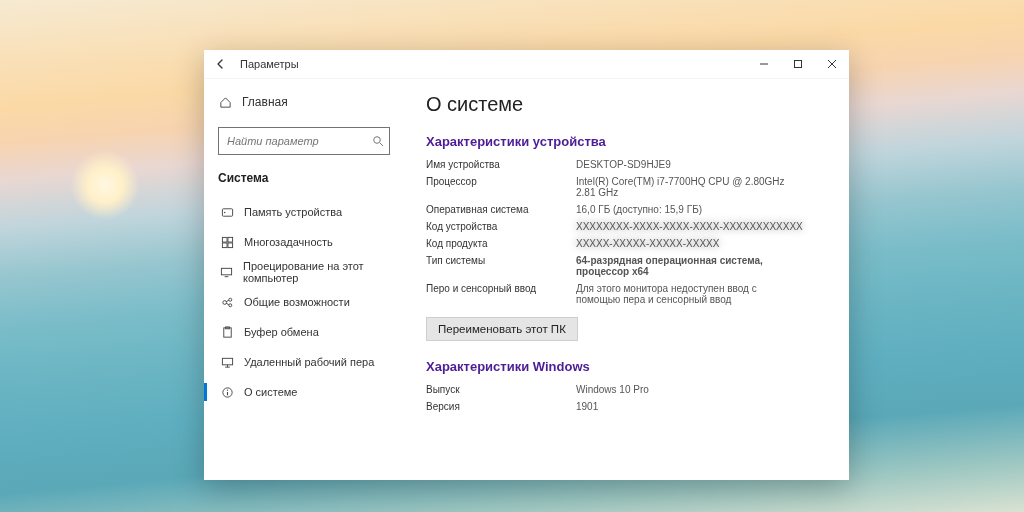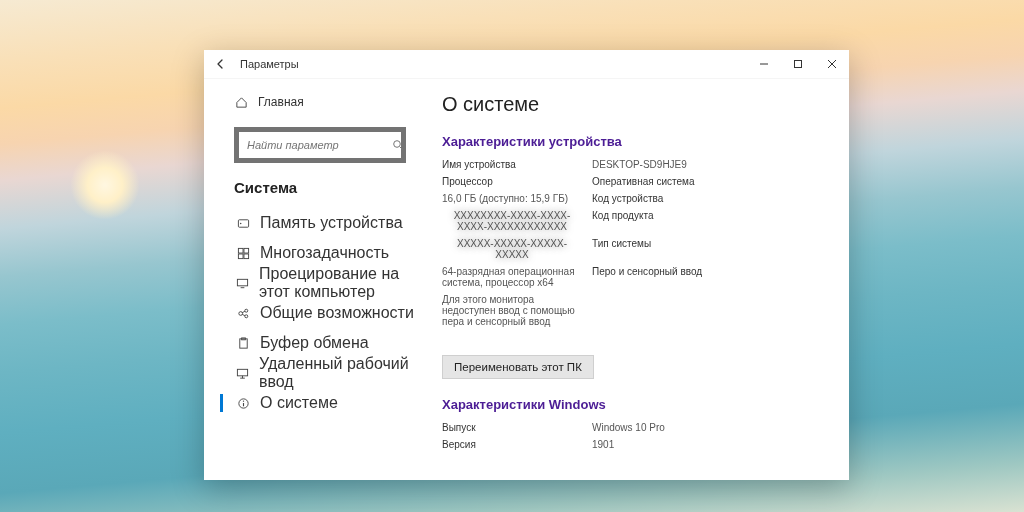--- a/index.html
+++ b/index.html
@@ -14,40 +14,40 @@
   .sun{position:absolute;left:70px;top:150px;width:70px;height:70px;border-radius:50%;
        background:radial-gradient(circle,#fff7e1 0%,#fff0c8 35%,rgba(255,240,200,0) 70%);}
   .window{position:absolute;left:204px;top:50px;width:645px;height:430px;background:#ffffff;
           box-shadow:0 8px 30px rgba(0,0,0,.25);display:flex;flex-direction:column;}
   .titlebar{height:28px;display:flex;align-items:center;border-bottom:1px solid rgba(0,0,0,.04);}
   .tb-left{display:flex;align-items:center;gap:12px;padding-left:10px;}
   .tb-back{width:14px;height:14px;display:flex;align-items:center;justify-content:center;color:#333;}
   .tb-title{font-size:11px;color:#333;}
   .tb-spacer{flex:1;}
   .tb-btn{width:34px;height:28px;display:flex;align-items:center;justify-content:center;color:#333;}
-  .body{flex:1;display:flex;min-height:0;padding-left:16px;}
+  .body{flex:1;display:flex;min-height:0;}
   .sidebar{width:200px;padding:10px 0 0 14px;box-sizing:border-box;display:flex;flex-direction:column;gap:4px;}
   .home-row{display:flex;align-items:center;gap:10px;height:26px;color:#333;}
   .home-row .ico{width:14px;display:flex;justify-content:center;}
-  .search{margin:8px 14px 10px 0;height:26px;border:5px solid #737373;background:#fff;display:flex;align-items:center;padding:0 6px;}
+  .search{margin:8px 14px 10px 0;height:26px;border:1px solid #737373;background:#fff;display:flex;align-items:center;padding:0 6px;}
   .search input{flex:1;border:none;outline:none;font-size:11px;background:transparent;font-style:italic;color:#777;}
   .search .sico{color:#666;}
-  .section-label{font-size:15px;font-weight:600;color:#222;margin:2px 0 8px 0;}
+  .section-label{font-size:12px;font-weight:600;color:#222;margin:2px 0 8px 0;}
   .nav{display:flex;flex-direction:column;}
-  .nav-item{display:flex;align-items:center;gap:10px;height:30px;padding-left:2px;color:#333;font-size:16px;cursor:default;position:relative;}
+  .nav-item{display:flex;align-items:center;gap:10px;height:30px;padding-left:2px;color:#333;font-size:11px;cursor:default;position:relative;}
   .nav-item .ico{width:14px;display:flex;justify-content:center;color:#444;}
   .nav-item.selected::before{content:"";position:absolute;left:-14px;top:6px;bottom:6px;width:3px;background:#0078d4;}
   .content{flex:1;padding:14px 20px 0 22px;overflow:hidden;}
   h1{font-size:20px;font-weight:400;margin:0 0 18px 0;color:#222;}
   h2{font-size:13px;font-weight:600;margin:0 0 10px 0;color:#4c1d95;}
   .spec-table{display:grid;grid-template-columns:140px 1fr;row-gap:6px;column-gap:10px;font-size:10px;color:#444;}
   .spec-table .k{color:#333;}
   .spec-table .v{color:#555;}
-  .blur{color:transparent;text-shadow:0 0 7px rgba(120,120,120,.9);user-select:none;text-align:center;}
-  .rename-btn{display:inline-block;margin:28px 0 18px 0;padding:5px 11px;background:#e5e5e5;border:1px solid #cfcfcf;font-size:11.5px;color:#222;}
+  .blur{color:transparent;text-shadow:0 0 7px rgba(120,120,120,.9);user-select:none;}
+  .rename-btn{display:inline-block;margin:12px 0 18px 0;padding:5px 11px;background:#e5e5e5;border:1px solid #cfcfcf;font-size:11.5px;color:#222;}
   svg{display:block;}
 </style>
 </head>
 <body>
 
 <div class="desktop">
   <div class="sun"></div>
 
   <div class="window">
 
@@ -151,21 +151,21 @@
               </span>
             <span>Буфер обмена</span>
           </div>
           <div class="nav-item">
             <span class="ico">
                 <svg width="13" height="13" viewBox="0 0 14 14">
                   <rect x="1.5" y="2.5" width="11" height="7" stroke="#444" fill="none"></rect>
                   <path d="M7 9.5 V12 M4.5 12 H9.5" stroke="#444"></path>
                 </svg>
               </span>
-            <span>Удаленный рабочий ввод</span>
+            <span>Удаленный рабочий пера</span>
           </div>
           <div class="nav-item selected">
             <span class="ico">
                 <svg width="13" height="13" viewBox="0 0 14 14">
                   <circle cx="7" cy="7" r="5" stroke="#444" fill="none"></circle>
                   <circle cx="7" cy="4.5" r=".7" fill="#444"></circle>
                   <path d="M7 6.5 V10" stroke="#444" stroke-width="1.2"></path>
                 </svg>
               </span>
             <span>О системе</span>
@@ -175,32 +175,33 @@
 
       <div class="content">
         <h1>О системе</h1>
 
         <h2>Характеристики устройства</h2>
         <div class="spec-table">
           <div class="k">Имя устройства</div>
           <div class="v">DESKTOP-SD9HJE9</div>
 
           <div class="k">Процессор</div>
+          <div class="v" style="max-width:220px;">Intel(R) Core(TM) i7-7700HQ CPU @ 2.80GHz   2.81 GHz</div>
 
           <div class="k">Оперативная система</div>
           <div class="v">16,0 ГБ (доступно: 15,9 ГБ)</div>
 
           <div class="k">Код устройства</div>
           <div class="v blur">XXXXXXXX-XXXX-XXXX-XXXX-XXXXXXXXXXXX</div>
 
           <div class="k">Код продукта</div>
           <div class="v blur">XXXXX-XXXXX-XXXXX-XXXXX</div>
 
           <div class="k">Тип системы</div>
-          <div class="v" style="max-width:200px;">64-разрядная операционная система, процессор x64</div>
+          <div class="v" style="max-width:200px;font-weight:bold;">64-разрядная операционная система, процессор x64</div>
 
           <div class="k">Перо и сенсорный ввод</div>
           <div class="v" style="max-width:220px;">Для этого монитора недоступен ввод с помощью пера и сенсорный ввод</div>
         </div>
 
         <div class="rename-btn">Переименовать этот ПК</div>
 
         <h2>Характеристики Windows</h2>
         <div class="spec-table">
           <div class="k">Выпуск</div>

